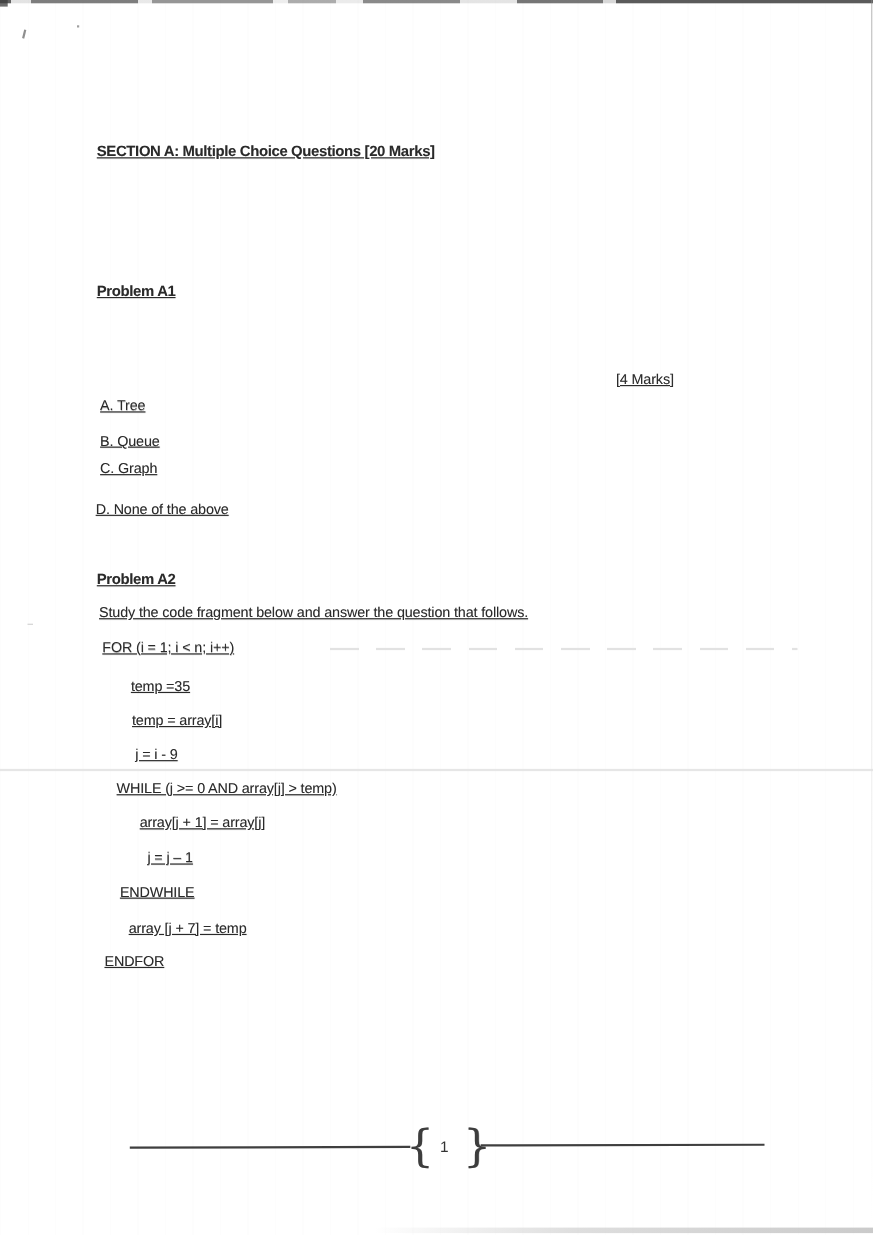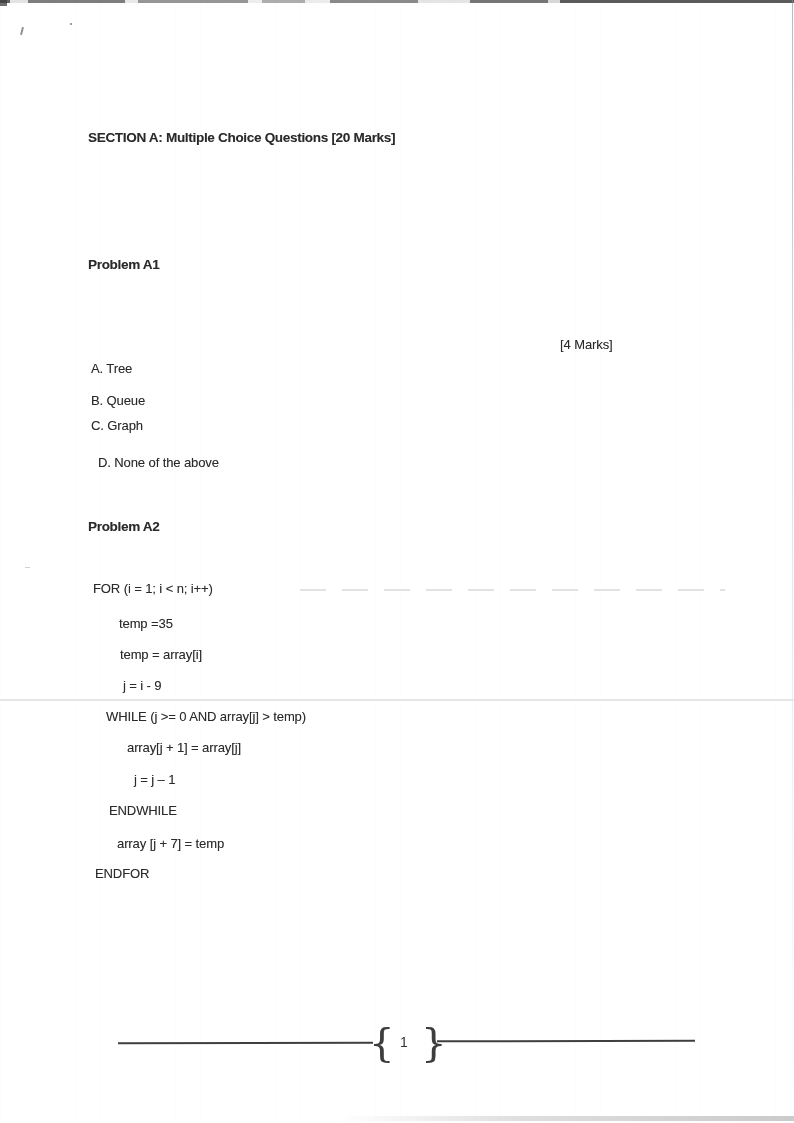--- a/index.html
+++ b/index.html
@@ -14,20 +14,21 @@
   .page{
     position:absolute;inset:0;
     background:repeating-linear-gradient(90deg, rgba(0,0,0,0.008) 0 1px, transparent 1px 25px);
   }
   .t{
     position:absolute;
     font-size:13px;
     letter-spacing:-0.1px;
     white-space:pre;
     text-shadow:0.2px 0.2px 0.35px rgba(60,60,60,0.35);
+    text-decoration:underline;
   }
   .bold{font-weight:bold;font-size:13.5px;letter-spacing:-0.3px;}
   .para{white-space:normal;line-height:23px;width:648px;}
   .marks{width:152px;text-align:left;}
   
   .pgline{position:absolute;height:1.6px;background:#3f3f3f;}
   .brace{
     position:absolute;
     font-family:"DejaVu Serif", serif;
     font-size:40px;line-height:40px;
@@ -68,23 +69,24 @@
   <div class="art" style="left:0;top:699px;width:794px;height:2px;background:rgba(224,224,224,.8);"></div>
 
   <div class="t bold" style="left:88px;top:130px">SECTION A: Multiple Choice Questions [20 Marks]</div>
 
   <div class="t bold" style="left:88px;top:257px">Problem A1</div>
   <div class="t marks" style="left:560px;top:337px">[4 Marks]</div>
 
   <div class="t" style="left:91px;top:361px">A. Tree</div>
   <div class="t" style="left:91px;top:393px">B. Queue</div>
   <div class="t" style="left:91px;top:418px">C. Graph</div>
-  <div class="t" style="left:98px;top:455px">D. None of the above</div>
+  <div class="t" style="left:87px;top:455px">D. None of the above</div>
 
   <div class="t bold" style="left:88px;top:519px">Problem A2</div>
+  <div class="t" style="left:90px;top:549px">Study the code fragment below and answer the question that follows.</div>
 
   <div class="t" style="left:93px;top:581px">FOR (i = 1; i &lt; n; i++)</div>
   <div class="t" style="left:119px;top:616px">temp =35</div>
   <div class="t" style="left:120px;top:647px">temp = array[i]</div>
   <div class="t" style="left:123px;top:678px">j = i - 9</div>
   <div class="t" style="left:106px;top:709px">WHILE (j &gt;= 0 AND array[j] &gt; temp)</div>
   <div class="t" style="left:127px;top:740px">array[j + 1] = array[j]</div>
   <div class="t" style="left:134px;top:772px">j = j – 1</div>
   <div class="t" style="left:109px;top:803px">ENDWHILE</div>
   <div class="t" style="left:117px;top:836px">array [j + 7] = temp</div>

